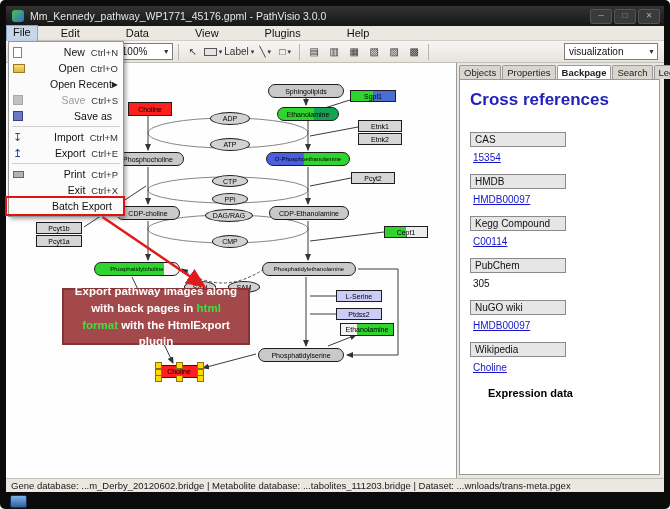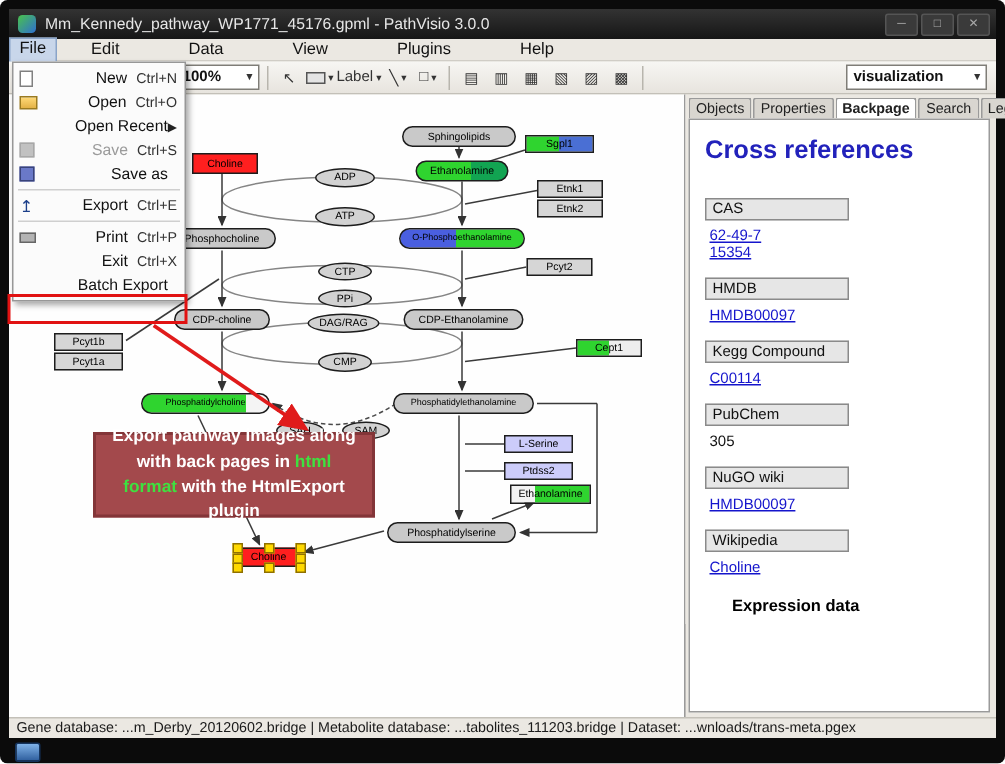--- a/index.html
+++ b/index.html
@@ -23,21 +23,21 @@
   #menubar{left:0;top:0;width:100%;height:15px;display:flex;align-items:center;font-size:11px;
     border-bottom:1px solid #d0cdc6;box-sizing:border-box;}
   .menubar-item{padding:0 23px;height:15px;line-height:15px;color:#111;}
   .menubar-item.active{background:#c8d6ea;border:1px solid #8aa4c8;line-height:13px;padding:0 6px;}
 
   #toolbar{left:0;top:15px;width:100%;height:22px;background:linear-gradient(#f7f6f3,#e7e4de);
     border-bottom:1px solid #c3c0b8;display:flex;align-items:center;padding:0 4px;box-sizing:border-box;gap:2px;}
   .ti{height:17px;min-width:18px;display:flex;align-items:center;justify-content:center;font-size:10px;color:#333;}
   .tsep{width:1px;height:16px;background:#b8b5ad;margin:0 3px;flex:0 0 auto;}
   .combo{background:#fff;border:1px solid #7f7d77;height:15px;display:flex;align-items:center;
-    font-size:10px;padding:0 2px 0 4px;gap:3px;color:#111;font-weight:bold;}
+    font-size:10px;padding:0 2px 0 4px;gap:3px;color:#111;}
   .caret{font-size:7px;color:#333;}
   .tb-label{font-size:10.5px;color:#222;margin:0 3px;}
   .mi{display:inline-block;box-sizing:border-box;}
   .mi-page{width:9px;height:11px;background:#fff;border:1px solid #808080;}
   .mi-folder{width:12px;height:9px;background:linear-gradient(#ffd977,#e3b246);border:1px solid #9a7a20;}
   .mi-disk{width:10px;height:10px;background:#6a79c8;border:1px solid #39437a;}
   .mi-disk.dim{opacity:.45;filter:grayscale(1);}
   .mi-print{width:11px;height:7px;background:#b3b3b3;border:1px solid #666;}
   .mi-import::before{content:"↧";font-size:11px;color:#1c6a2d;}
   .mi-export::before{content:"↥";font-size:11px;color:#1c3f8a;}
@@ -311,21 +311,20 @@
             <div class="tab">Objects</div>
             <div class="tab">Properties</div>
             <div class="tab active">Backpage</div>
             <div class="tab">Search</div>
             <div class="tab">Legend</div>
           </div>
         <div id="backpage" class="abs">
           <div class="bp-heading">Cross references</div>
           <div id="xref-list">
               <div class="xref-header">CAS</div>
-              <div class="xref-link">62-49-7</div>
               <div class="xref-link">15354</div>
               <div class="xref-header">HMDB</div>
               <div class="xref-link">HMDB00097</div>
               <div class="xref-header">Kegg Compound</div>
               <div class="xref-link">C00114</div>
               <div class="xref-header">PubChem</div>
               <div class="xref-value">305</div>
               <div class="xref-header">NuGO wiki</div>
               <div class="xref-link">HMDB00097</div>
               <div class="xref-header">Wikipedia</div>
@@ -370,20 +369,27 @@
         <div class="menu-item">
           <span class="ico">
             <span class="mi mi-disk"></span>
           </span>
           <span class="lbl">Save as</span>
           <span class="sc"></span>
         </div>
         <div class="menu-sep"></div>
         <div class="menu-item">
           <span class="ico">
+            <span class="mi mi-import"></span>
+          </span>
+          <span class="lbl">Import</span>
+          <span class="sc">Ctrl+M</span>
+        </div>
+        <div class="menu-item">
+          <span class="ico">
             <span class="mi mi-export"></span>
           </span>
           <span class="lbl">Export</span>
           <span class="sc">Ctrl+E</span>
         </div>
         <div class="menu-sep"></div>
         <div class="menu-item">
           <span class="ico">
             <span class="mi mi-print"></span>
           </span>

